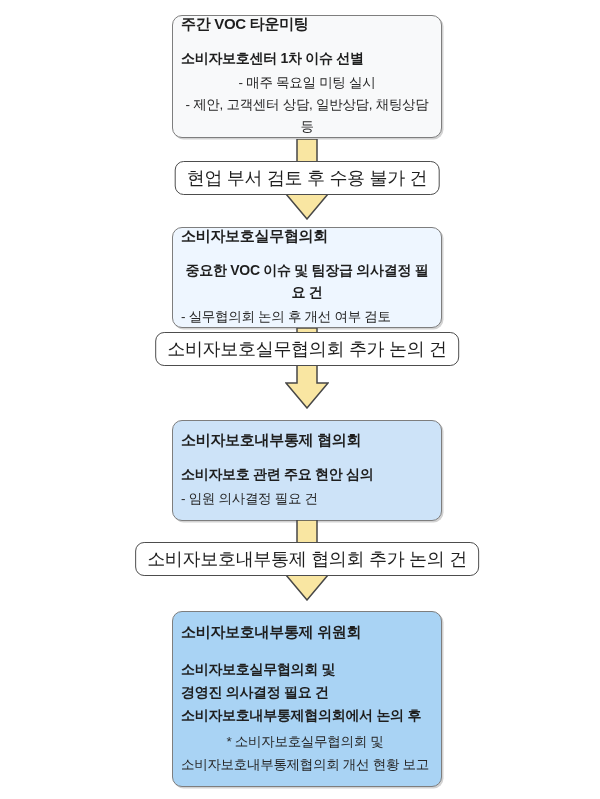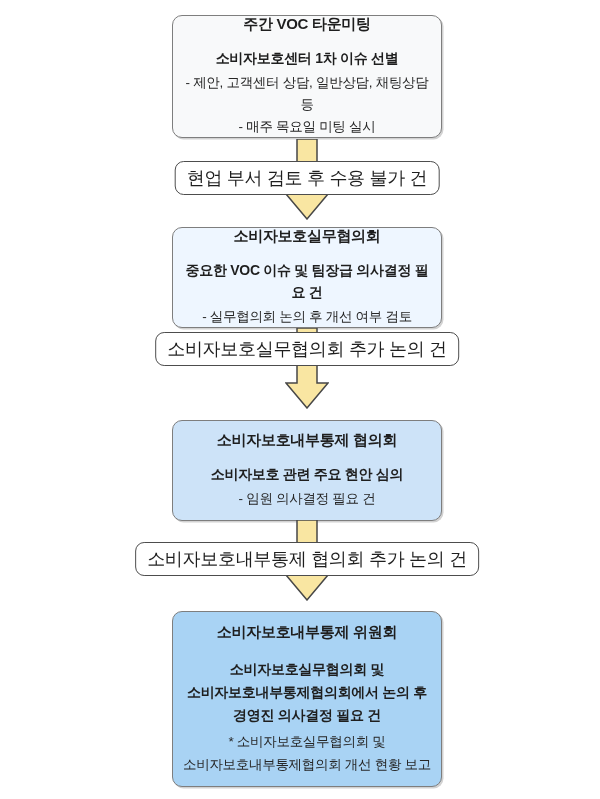--- a/index.html
+++ b/index.html
@@ -20,21 +20,21 @@
     position: absolute;
     left: 172px;
     width: 270px;
     box-sizing: border-box;
     border: 1.5px solid #7e7e7e;
     border-radius: 10px;
     box-shadow: 1.5px 1.5px 0 #d2d2d2;
     display: flex;
     flex-direction: column;
     justify-content: center;
-    align-items: center;
+    align-items: flex-start;
     text-align: center;
     color: #1e1e1e;
     padding: 27px 8px;
   }
   #box1 { top: 15px;  height: 123px; }
   #box2 { top: 227px; height: 101px; }
   #box3 { top: 420px; height: 101px; }
   #box4 { top: 611px; height: 176px; }
 
   .box-title {
@@ -92,22 +92,22 @@
 </style>
 </head>
 <body>
 
 <div class="canvas">
 
   <div class="pbox" id="box1" style="background: rgb(248, 249, 250);">
     <div class="box-title">주간 VOC 타운미팅</div>
     <div class="box-bold">소비자보호센터 1차 이슈 선별</div>
     <div class="box-lines">
+      <div class="box-line">- 매주 목요일 미팅 실시</div>
       <div class="box-line">- 제안, 고객센터 상담, 일반상담, 채팅상담 등</div>
-      <div class="box-line">- 매주 목요일 미팅 실시</div>
     </div>
   </div>
 
   <svg class="arrow" id="arrow1" viewBox="0 0 44 81">
     <polygon points="12,0 32,0 32,55 43,55 22,80 1,55 12,55" stroke-width="1.5" stroke="#474747" fill="#f9e6a2"></polygon>
   </svg>
   <div class="conn-label" id="label1">현업 부서 검토 후 수용 불가 건</div>
 
   <div class="pbox" id="box2" style="background: rgb(238, 246, 255);">
     <div class="box-title">소비자보호실무협의회</div>
@@ -131,21 +131,21 @@
   </div>
 
   <svg class="arrow" id="arrow3" viewBox="0 0 44 81">
     <polygon points="12,0 32,0 32,55 43,55 22,80 1,55 12,55" stroke-width="1.5" stroke="#474747" fill="#f9e6a2"></polygon>
   </svg>
   <div class="conn-label" id="label3">소비자보호내부통제 협의회 추가 논의 건</div>
 
   <div class="pbox" id="box4" style="background: rgb(169, 211, 244);">
     <div class="box-title">소비자보호내부통제 위원회</div>
     <div class="box-bold">소비자보호실무협의회 및</div>
+    <div class="box-bold">경영진 의사결정 필요 건</div>
     <div class="box-bold">소비자보호내부통제협의회에서 논의 후</div>
-    <div class="box-bold">경영진 의사결정 필요 건</div>
     <div class="box-lines">
       <div class="box-line">* 소비자보호실무협의회 및</div>
       <div class="box-line">소비자보호내부통제협의회 개선 현황 보고</div>
     </div>
   </div>
 
 </div>
 
 </body></html>

